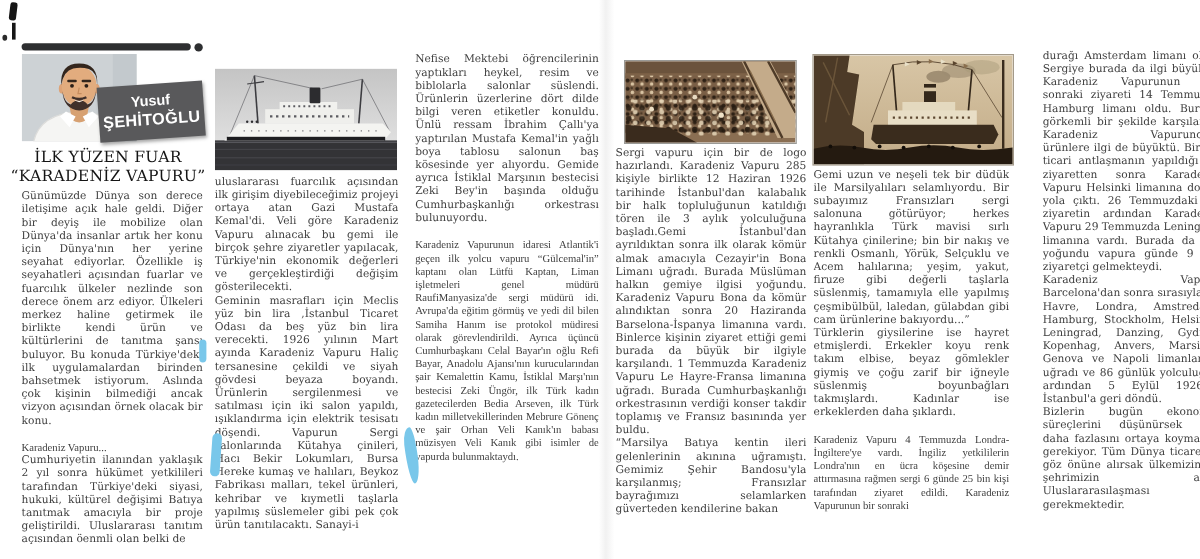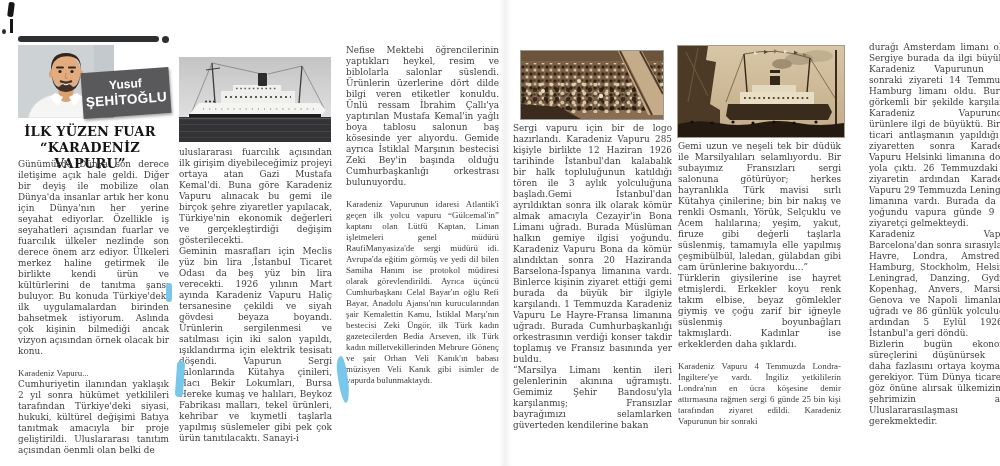--- a/index.html
+++ b/index.html
@@ -15,21 +15,21 @@
   .pen-dot{position:absolute;left:162px;top:36px;width:7px;height:7px;border-radius:50%;background:#2e2f31;}
   
   .author-photo{position:absolute;left:18px;top:45px;width:96px;height:73px;overflow:hidden;}
   .name-box{position:absolute;left:82px;top:70px;width:88px;height:46px;background:#59595b;
             transform:rotate(-4deg);box-shadow:1px 2px 3px rgba(0,0,0,.35);
             color:#ffffff;text-align:center;font-family:"Liberation Sans",sans-serif;
             display:flex;flex-direction:column;justify-content:center;line-height:1.15;}
   .name-first{font-weight:bold;font-size:12px;}
   .name-last{font-weight:bold;font-size:13.5px;letter-spacing:.3px;}
   .headline{position:absolute;left:8px;top:124px;width:164px;margin:0;text-align:center;
-            font-weight:bold;font-size:13px;line-height:16px;color:#141414;letter-spacing:.2px;}
+            font-weight:normal;font-size:13px;line-height:16px;color:#141414;letter-spacing:.2px;}
   
   .body-text{position:absolute;color:#3e3e3e;font-size:8.9px;line-height:11px;text-align:justify;overflow:hidden;}
   .body-text p{margin:0;}
   .body-text p.gap{margin-top:11px;font-family:Liberation Serif, serif;}
   .intro-line{text-align:left;}
   .col1-text{left:18px;top:159px;width:151px;height:300px;}
   .col2-text{left:179px;top:147px;width:153px;height:319px;}
   .col3-text{left:346px;top:45px;width:153px;height:421px;}
   .col4-text{left:513px;top:123px;width:159px;height:343px;}
   .col5-text{left:678px;top:141px;width:163px;height:325px;}
@@ -129,21 +129,21 @@
       <rect x="79" y="16" width="9" height="13" rx="1" fill="#2c2c2f"></rect>
       <path d="M8 60 L20 46 L140 46 L147 53 L141 60 Z" fill="#f4f4f1"></path>
       <line x1="24" y1="52" x2="136" y2="52" stroke="#77777c" stroke-width="1.1" stroke-dasharray="1.1 5"></line>
       <rect x="10" y="57" width="132" height="3.2" fill="#1d1d20"></rect>
       <circle cx="27" cy="44.5" r="1" fill="#2e2e31"></circle>
       <circle cx="31" cy="44.5" r="1" fill="#2e2e31"></circle>
       <circle cx="35" cy="44.5" r="1" fill="#2e2e31"></circle>
     </svg>
   </div>
   <div class="body-text col2-text">
-    <p>uluslararası fuarcılık açısından ilk girişim diyebileceğimiz projeyi ortaya atan Gazi Mustafa Kemal'di. Buna göre Karadeniz Vapuru alınacak bu gemi ile birçok şehre ziyaretler yapılacak, Türkiye'nin ekonomik değerleri ve gerçekleştirdiği değişim gösterilecekti.</p>
+    <p>uluslararası fuarcılık açısından ilk girişim diyebileceğimiz projeyi ortaya atan Gazi Mustafa Kemal'di. Veli göre Karadeniz Vapuru alınacak bu gemi ile birçok şehre ziyaretler yapılacak, Türkiye'nin ekonomik değerleri ve gerçekleştirdiği değişim gösterilecekti.</p>
     <p>Geminin masrafları için Meclis yüz bin lira ,İstanbul Ticaret Odası da beş yüz bin lira verecekti. 1926 yılının Mart ayında Karadeniz Vapuru Haliç tersanesine çekildi ve siyah gövdesi beyaza boyandı. Ürünlerin sergilenmesi ve satılması için iki salon yapıldı, ışıklandırma için elektrik tesisatı döşendi. Vapurun Sergi salonlarında Kütahya çinileri, Hacı Bekir Lokumları, Bursa Hereke kumaş ve halıları, Beykoz Fabrikası malları, tekel ürünleri, kehribar ve kıymetli taşlarla yapılmış süslemeler gibi pek çok ürün tanıtılacaktı. Sanayi-i</p>
   </div>
 
   <div class="body-text col3-text">
     <p>Nefise Mektebi öğrencilerinin yaptıkları heykel, resim ve biblolarla salonlar süslendi. Ürünlerin üzerlerine dört dilde bilgi veren etiketler konuldu. Ünlü ressam İbrahim Çallı'ya yaptırılan Mustafa Kemal'in yağlı boya tablosu salonun baş kösesinde yer alıyordu. Gemide ayrıca İstiklal Marşının bestecisi Zeki Bey'in başında olduğu Cumhurbaşkanlığı orkestrası bulunuyordu.</p>
     <p class="gap">Karadeniz Vapurunun idaresi Atlantik'i geçen ilk yolcu vapuru “Gülcemal'in” kaptanı olan Lütfü Kaptan, Liman işletmeleri genel müdürü RaufiManyasiza'de sergi müdürü idi. Avrupa'da eğitim görmüş ve yedi dil bilen Samiha Hanım ise protokol müdiresi olarak görevlendirildi. Ayrıca üçüncü Cumhurbaşkanı Celal Bayar'ın oğlu Refi Bayar, Anadolu Ajansı'nın kurucularından şair Kemalettin Kamu, İstiklal Marşı'nın bestecisi Zeki Üngör, ilk Türk kadın gazetecilerden Bedia Arseven, ilk Türk kadın milletvekillerinden Mebrure Gönenç ve şair Orhan Veli Kanık'ın babası müzisyen Veli Kanık gibi isimler de vapurda bulunmaktaydı.</p>
   </div>
 
   <div class="photo ph-col4" aria-label="sepia photo of a crowd gathered at the port">
     <svg width="142" height="68" viewBox="0 0 142 68">
@@ -170,21 +170,21 @@
       <path d="M119 0 L142 43" stroke="#4e3b28" stroke-width="2" fill="none"></path>
       <path d="M104 8 L125 50" stroke="#8a6f4e" stroke-width="1" fill="none"></path>
       <path d="M0 53 L38 56 L60 68 L0 68 Z" fill="#3a2b1d"></path>
       <circle cx="22" cy="40" r="2" fill="#ecdfc6"></circle>
       <circle cx="58" cy="30" r="2" fill="#e8dac0"></circle>
       <circle cx="80" cy="45" r="2.2" fill="#efe2c8"></circle>
     </svg>
   </div>
   <div class="body-text col4-text">
     <p>Sergi vapuru için bir de logo hazırlandı. Karadeniz Vapuru 285 kişiyle birlikte 12 Haziran 1926 tarihinde İstanbul'dan kalabalık bir halk topluluğunun katıldığı tören ile 3 aylık yolculuğuna başladı.Gemi İstanbul'dan ayrıldıktan sonra ilk olarak kömür almak amacıyla Cezayir'in Bona Limanı uğradı. Burada Müslüman halkın gemiye ilgisi yoğundu. Karadeniz Vapuru Bona da kömür alındıktan sonra 20 Haziranda Barselona-İspanya limanına vardı. Binlerce kişinin ziyaret ettiği gemi burada da büyük bir ilgiyle karşılandı. 1 Temmuzda Karadeniz Vapuru Le Hayre-Fransa limanına uğradı. Burada Cumhurbaşkanlığı orkestrasının verdiği konser takdir toplamış ve Fransız basınında yer buldu.</p>
-    <p>“Marsilya Limanı kentin ileri gelenlerinin akınına uğramıştı. Gemimiz Şehir Bandosu'yla karşılanmış; Fransızlar bayrağımızı selamlarken güverteden kendilerine bakan</p>
+    <p>“Marsilya Batıya kentin ileri gelenlerinin akınına uğramıştı. Gemimiz Şehir Bandosu'yla karşılanmış; Fransızlar bayrağımızı selamlarken güverteden kendilerine bakan</p>
   </div>
 
   <div class="photo ph-col5" aria-label="sepia photo of the ship decorated with signal flags at the dock">
     <svg width="166" height="91" viewBox="0 0 166 91">
       <defs>
         <linearGradient id="sepiaSky" x1="0" y1="0" x2="0" y2="1">
           <stop offset="0" stop-color="#d8c6a6"></stop>
             <stop offset="1" stop-color="#c2ab87"></stop>
         </linearGradient>
       </defs>

